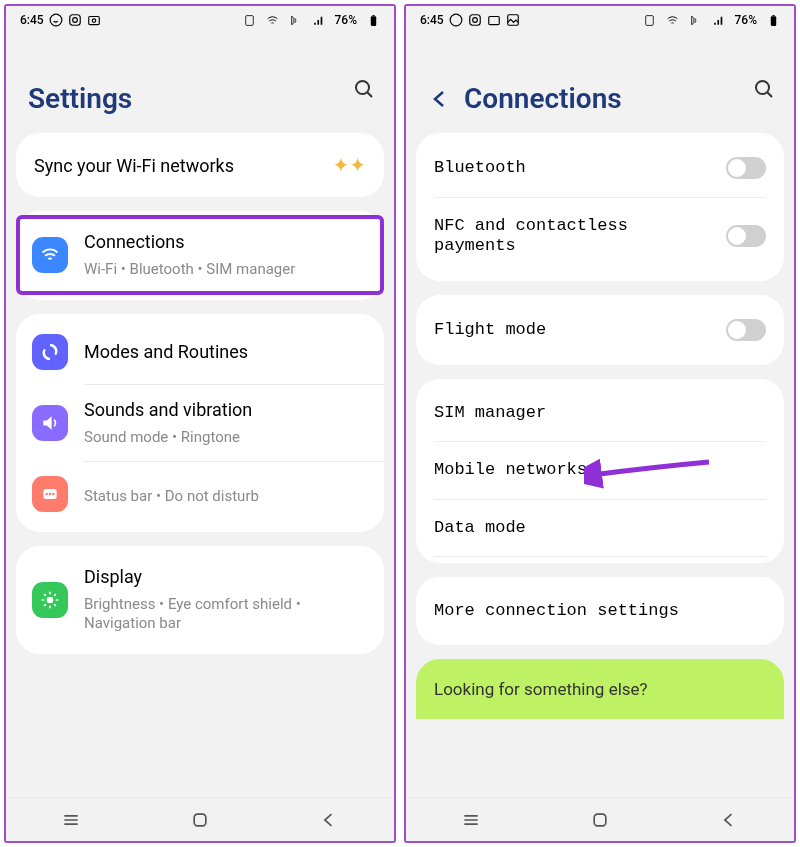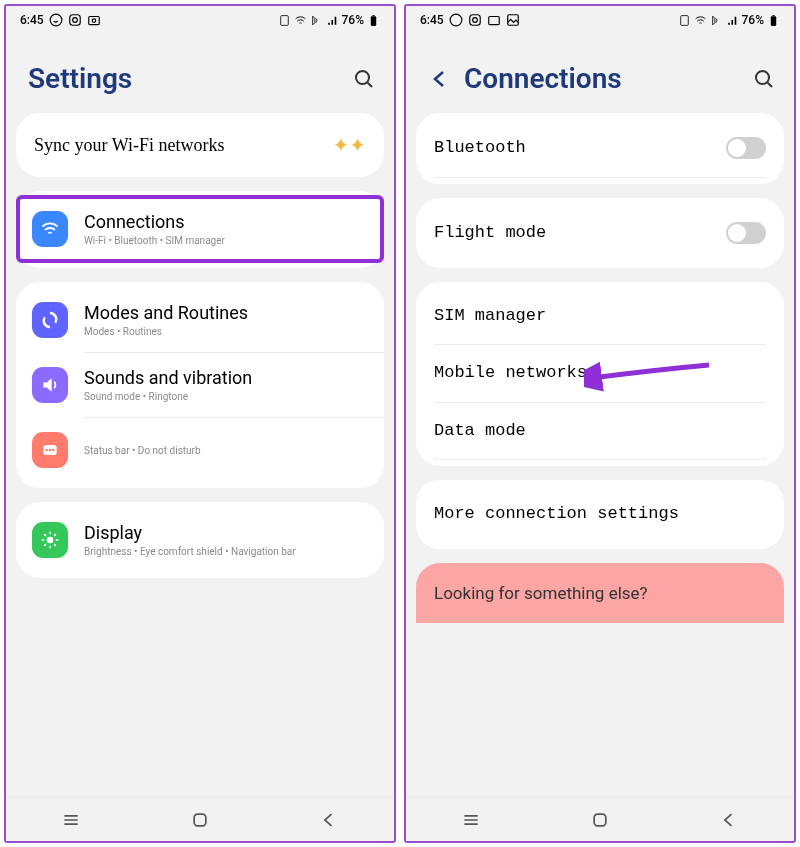--- a/index.html
+++ b/index.html
@@ -28,55 +28,54 @@
     display: flex;
     align-items: center;
     justify-content: space-between;
     padding: 0 14px;
     font-size: 12px;
     font-weight: 500;
     color: #000;
     background: #f2f2f2;
   }
   .status-left { display: flex; align-items: center; gap: 5px; }
-  .status-right { display: flex; align-items: center; gap: 3px; }
+  .status-right { display: flex; align-items: center; gap: 10px; }
   .status-right svg { width: 13px; height: 13px; }
   .page-header {
     display: flex;
     align-items: center;
     justify-content: space-between;
     padding: 28px 18px 18px 22px;
   }
   .page-title {
     font-size: 28px;
     font-weight: 600;
     color: #1f3a7a;
   }
   .page-header .back { margin-right: 12px; }
-  .header-left { display: flex; align-items: center; }
+  .header-left { display: flex; align-items: center; margin-top: 20px; }
   .content {
     flex: 1;
     overflow: hidden;
     padding: 0 10px;
   }
   .card-group {
     background: #fff;
     border-radius: 24px;
     padding: 6px 0;
     margin-bottom: 14px;
   }
   .promo-card {
     background: #fff;
     border-radius: 24px;
     padding: 20px 18px;
     margin-bottom: 14px;
     display: flex;
     align-items: center;
     justify-content: space-between;
-    font-family: Liberation Serif, serif;
   }
   .promo-text { font-size: 18px; color: #000; }
   .sparkles { font-size: 20px; color:#f5b942; }
   .row {
     display: flex;
     align-items: center;
     padding: 14px 16px;
     position: relative;
   }
   .row.highlighted::before {
@@ -97,24 +96,24 @@
     margin-right: 16px;
     flex-shrink: 0;
   }
   .row-text { flex: 1; min-width:0;}
   .row-title {
     font-size: 18px;
     color: #000;
     line-height: 1.25;
   }
   .row-sub {
-    font-size: 10px;
+    font-size: 15px;
     color: #8a8a8a;
     line-height: 1.3;
-    margin-top: 0;
+    margin-top: 6px;
   }
   .divider {
     height: 1px;
     background: #e8e8e8;
     margin: 0 0 0 68px;
   }
   
   .crow {
     display:flex; align-items:center; justify-content:space-between;
     padding: 18px 18px;
@@ -125,21 +124,21 @@
     width: 40px; height: 22px; border-radius: 11px;
     background:#d0d0d0; position:relative; flex-shrink:0;
   }
   .toggle::after {
     content:""; position:absolute; width:18px; height:18px; border-radius:50%;
     background:#fff; top:2px; left:2px;
   }
   .cdivider { height:1px; background:#ececec; margin: 0 18px; }
   .help-section {
     padding: 20px 18px;
-    background:#fca5a5;
+    background:#bef264;
     border-radius: 24px 24px 0 0;
     margin-top: 0;
   }
   .help-title { font-size:17px; color:#333; }
   .nav-bar {
     height: 44px;
     display:flex;
     align-items:center;
     justify-content:space-around;
     background:#f2f2f2;
@@ -228,21 +227,20 @@
 
     <div class="card-group">
       <div class="row">
         <div class="row-icon ic-indigo">
           <svg width="20" height="20" viewBox="0 0 24 24">
               <path d="M12 2c5 0 9 4 9 9 0 2-1 4-2 5l-2-2c1-1 1-2 1-3 0-3-3-6-6-6V2z M12 22c-5 0-9-4-9-9 0-2 1-4 2-5l2 2c-1 1-1 2-1 3 0 3 3 6 6 6v3z" fill="#fff"></path>
             </svg>
         </div>
         <div class="row-text">
           <div class="row-title">Modes and Routines</div>
-          <div class="row-sub">Modes  •  Routines</div>
         </div>
       </div>
       <div class="divider"></div>
       <div class="row">
         <div class="row-icon ic-purple">
           <svg width="20" height="20" viewBox="0 0 24 24">
               <path d="M4 9v6h4l6 5V4L8 9H4z" fill="#fff"></path>
               <path d="M17 8c2 2 2 6 0 8" stroke="#fff" stroke-width="2" fill="none"></path>
             </svg>
         </div>
@@ -351,20 +349,24 @@
       </svg>
   </div>
 
   <div class="content">
     <div class="card-group">
       <div class="crow">
         <span class="crow-title">Bluetooth</span>
         <div class="toggle"></div>
       </div>
       <div class="cdivider"></div>
+      <div class="crow">
+        <span class="crow-title" style="max-width:220px">NFC and contactless payments</span>
+        <div class="toggle"></div>
+      </div>
     </div>
 
     <div class="card-group">
       <div class="crow">
         <span class="crow-title">Flight mode</span>
         <div class="toggle"></div>
       </div>
     </div>
 
     <div class="card-group" style="position:relative;text-align:right;">

